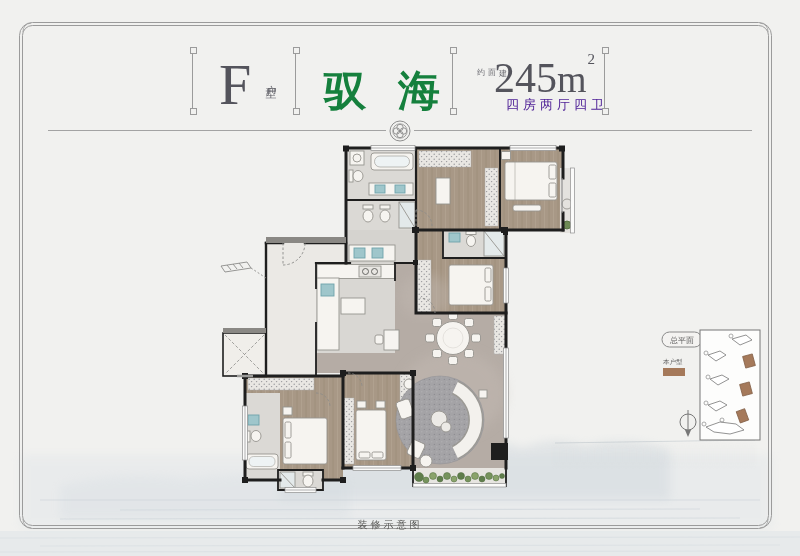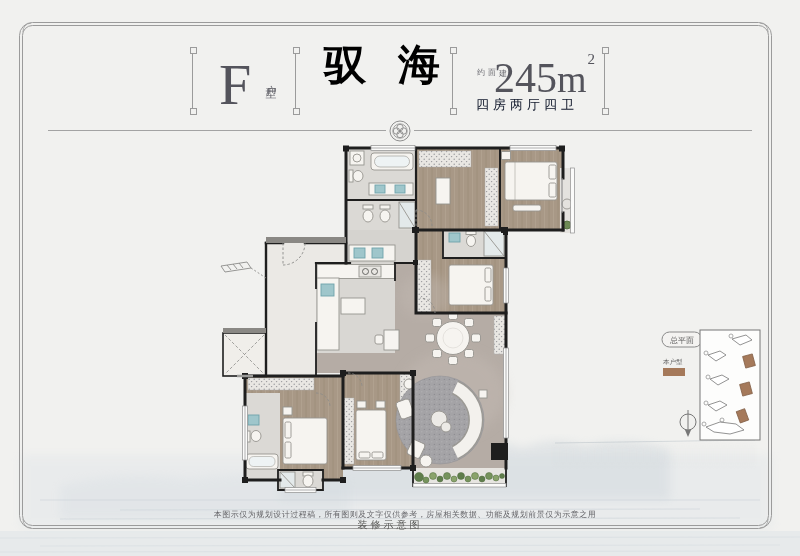--- a/index.html
+++ b/index.html
@@ -8,31 +8,31 @@
   .abs{position:absolute;}
   
   .vdiv{position:absolute;top:54px;height:54px;width:0;border-left:1px solid #9b9b9b;}
   .vdiv::before,.vdiv::after{content:"";position:absolute;left:-3.5px;width:5px;height:5px;
     background:#f1f1ef;border:1px solid #9b9b9b;}
   .vdiv::before{top:-7px;} .vdiv::after{bottom:-7px;}
   .f-letter{position:absolute;left:219px;top:56px;font-family:"Liberation Serif","DejaVu Serif",serif;
     font-size:58px;line-height:1;color:#54545c;}
   .f-sub{position:absolute;left:263px;top:76px;writing-mode:vertical-rl;letter-spacing:3px;
     font-size:11px;color:#5a5a62;}
-  .title{position:absolute;left:324px;top:40px;font-family:"Liberation Serif","DejaVu Serif",serif;
-    font-size:42px;line-height:1.2;color:#000000;letter-spacing:32px;font-weight:bold;}
+  .title{position:absolute;left:324px;top:66px;font-family:"Liberation Serif","DejaVu Serif",serif;
+    font-size:42px;line-height:1.2;color:#15803d;letter-spacing:32px;font-weight:bold;}
   .area-wrap{position:absolute;left:474px;top:52px;width:136px;}
   .area-prefix{position:absolute;left:0px;top:10px;writing-mode:vertical-rl;font-size:8px;
     letter-spacing:1px;color:#6a6a70;}
   .area-num{position:absolute;left:20px;top:0px;font-family:"Liberation Serif","DejaVu Serif",serif;
     color:#54545c;font-size:42px;line-height:1;}
   .area-num .unit{font-size:38px;}
   .area-num sup{font-size:15px;vertical-align:28px;margin-left:1px;}
-  .layout-text{position:absolute;left:2px;top:44px;width:132px;text-align:left;font-size:13px;
-    letter-spacing:4px;color:#0f172a;}
+  .layout-text{position:absolute;left:2px;top:44px;width:132px;text-align:right;font-size:13px;
+    letter-spacing:4px;color:#4c1d95;}
   .hrule{position:absolute;left:48px;top:130px;width:704px;border-top:1px solid #a3a3a3;}
   
   .plan-caption{position:absolute;left:290px;top:494px;width:200px;text-align:center;
     font-size:10px;letter-spacing:3px;color:#575755;margin-top:24px;}
   .disclaimer{position:absolute;left:160px;top:509px;width:490px;text-align:center;
     font-size:8px;letter-spacing:.5px;color:#66666a;}
   
   .siteplan{position:absolute;left:648px;top:326px;width:125px;height:125px;}
 </style>
 </head>
@@ -434,15 +434,14 @@
       </g>
     </g>
     <g stroke="#777" fill="none">
       <circle cx="40" cy="96" r="8"></circle>
       <line x1="40" y1="84" x2="40" y2="104"></line>
       <path d="M37,104 L40,111 L43,104 Z" fill="#777" stroke="none"></path>
     </g>
   </svg>
 
   <div class="plan-caption">装修示意图</div>
-  <div class="disclaimer">本图示仅为规划设计过程稿，所有图则及文字仅供参考，房屋相关数据、功能及规划前景仅为示意之用</div>
 
 </div>
 
 </body></html>

